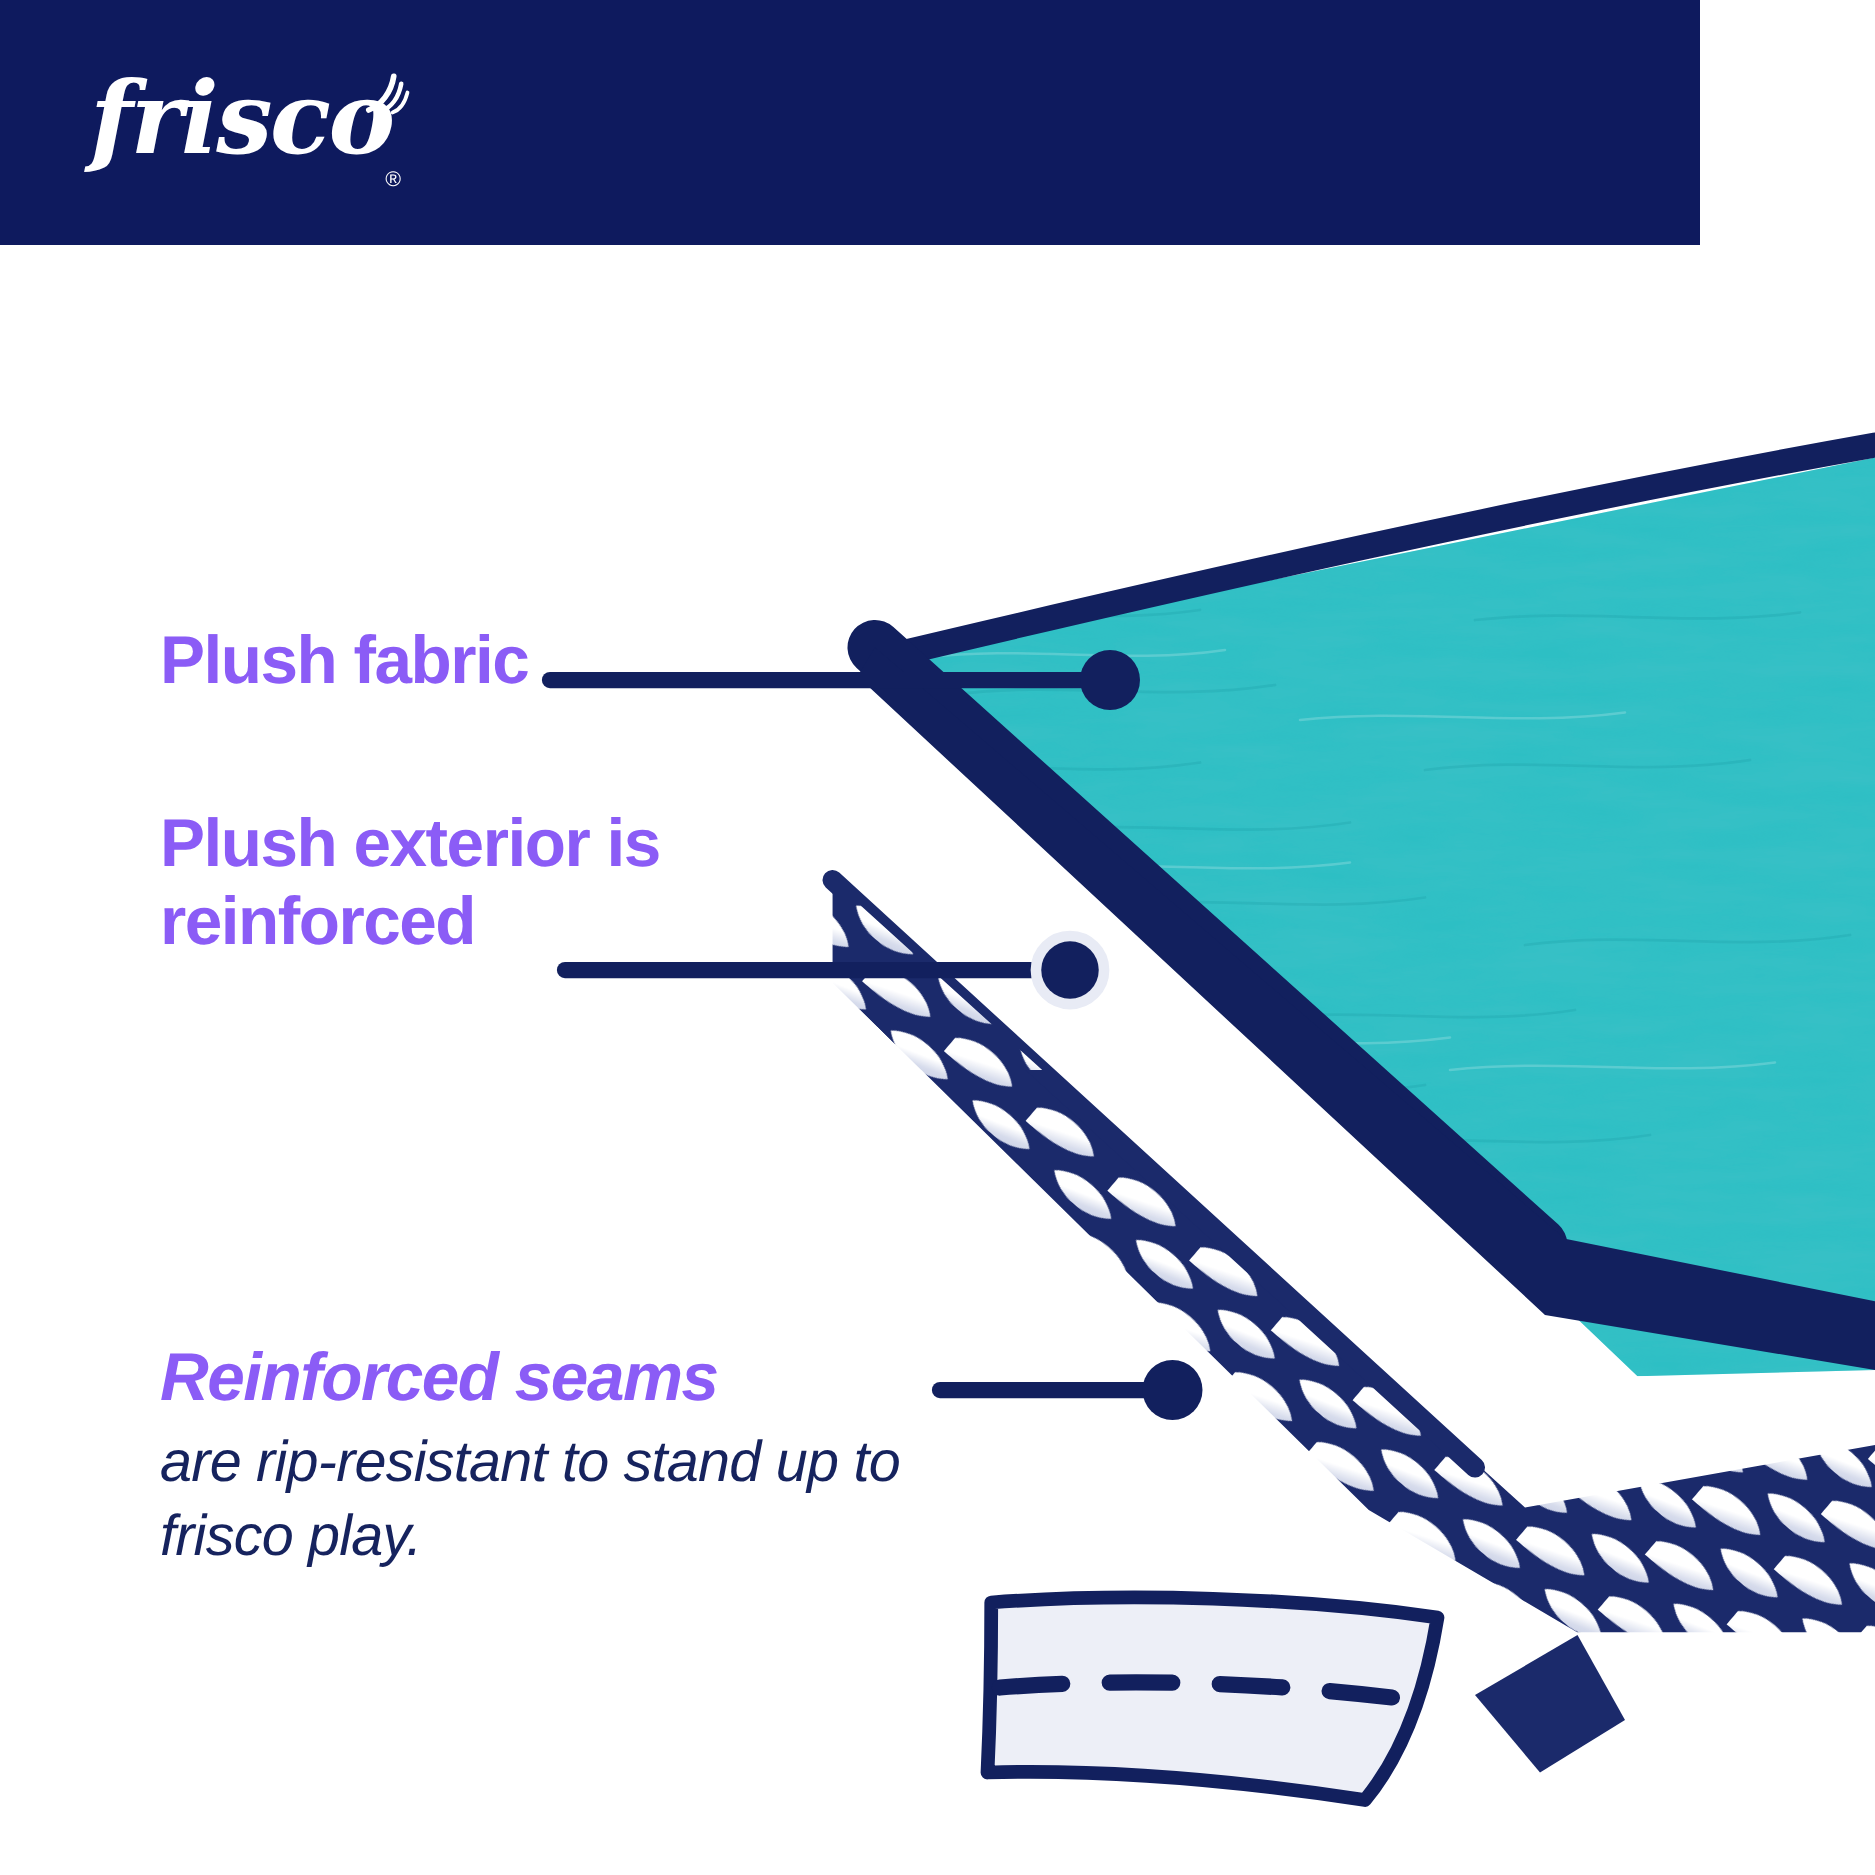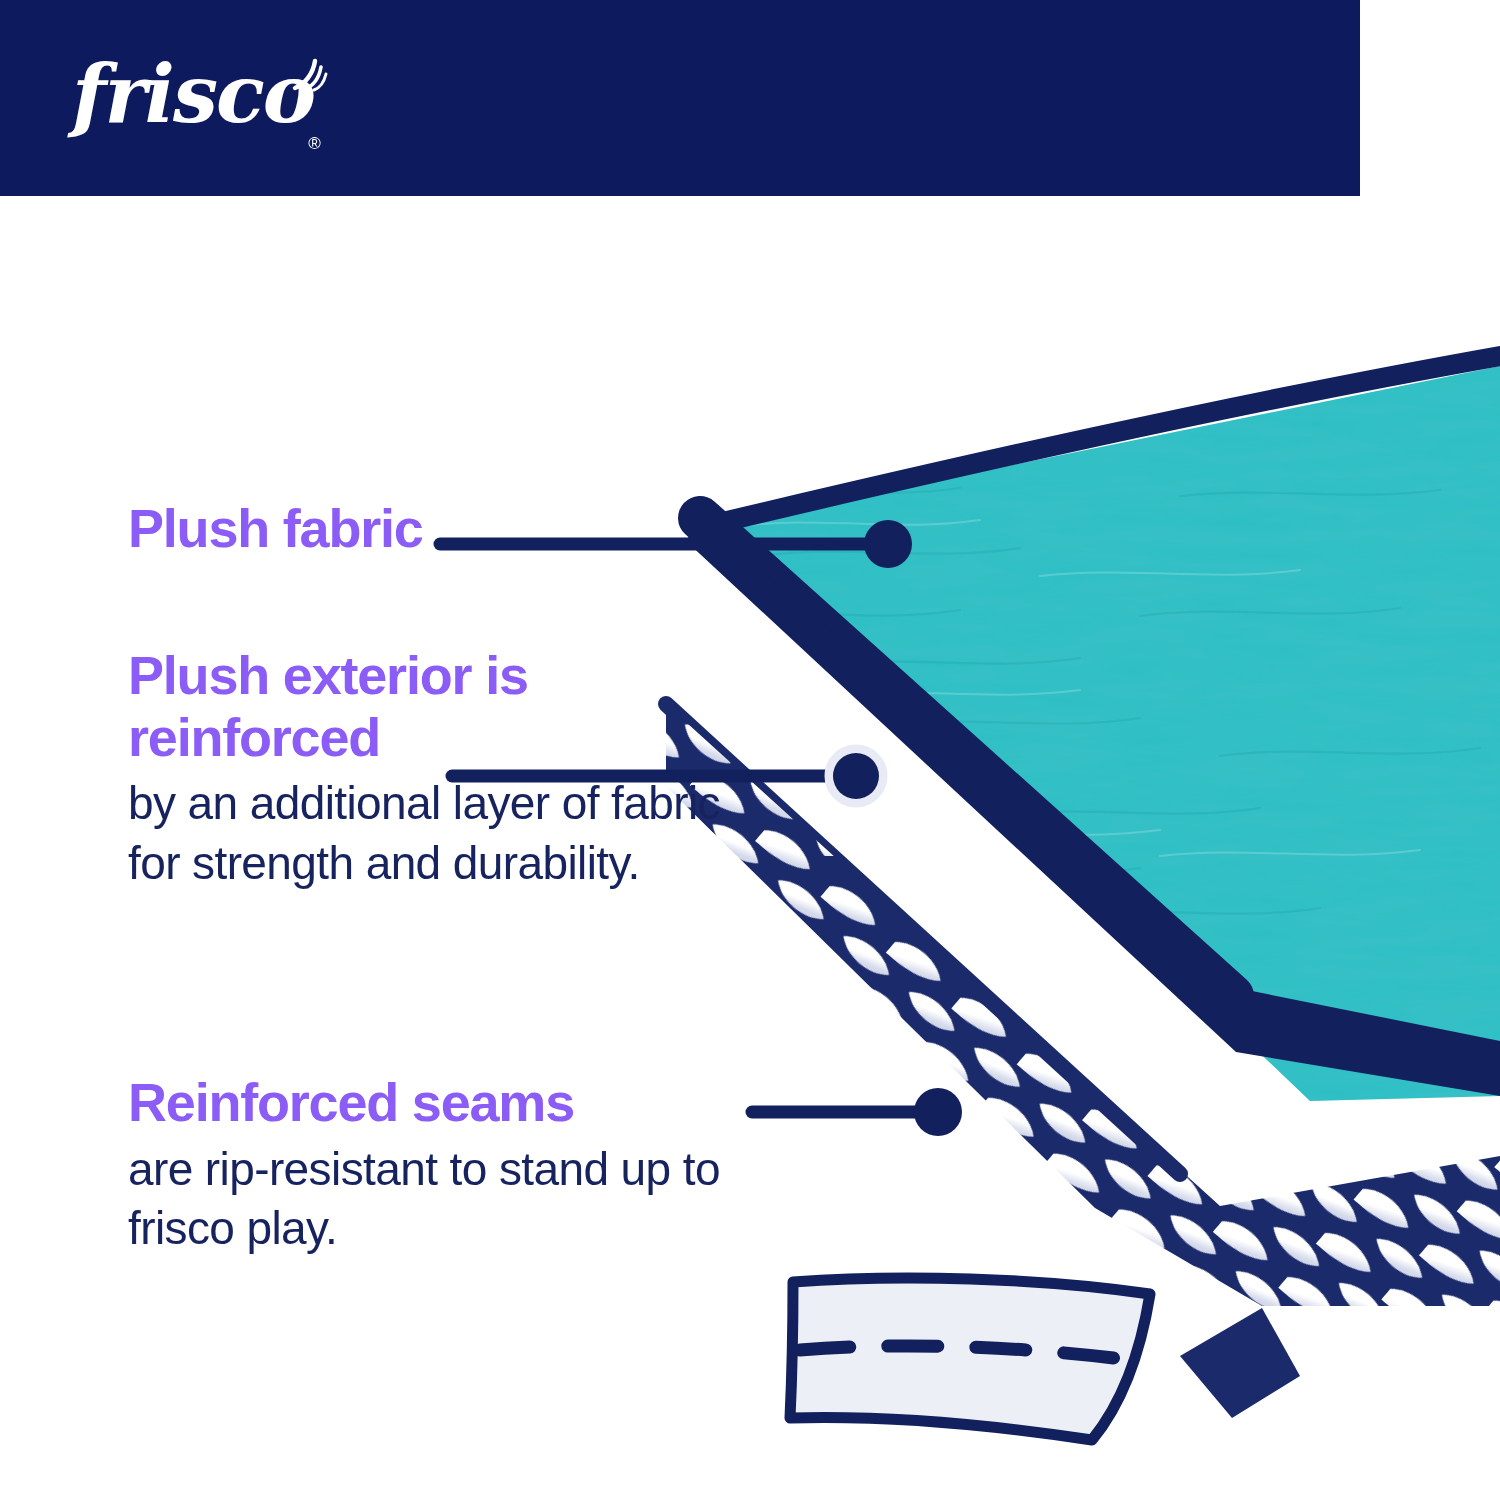--- a/index.html
+++ b/index.html
@@ -68,21 +68,21 @@
     color:#16235E;
     font-weight:400;
     font-size:46px;
     line-height:1.30;
     letter-spacing:-0.6px;
     margin:6px 0 0 0;
     max-width:600px;
   }
   #callout-plush-fabric{top:498px;}
   #callout-plush-exterior{top:645px;}
-  #callout-reinforced-seams{top:1072px;}
+  #callout-reinforced-seams{top:1072px;font-style:italic;}
 </style>
 </head>
 <body>
 
 <div id="header">
   <div id="brand-logo">
     <span>frisco</span><span class="reg">®</span>
     <svg class="logo-swoosh" viewBox="0 0 40 34">
       <path d="M4 30 C14 26 22 16 24 3" stroke="#FFFFFF" stroke-width="4.5" fill="none" stroke-linecap="round"></path>
       <path d="M14 31 C22 28 28 20 30 9" stroke="#FFFFFF" stroke-width="3.6" fill="none" stroke-linecap="round"></path>
@@ -214,19 +214,18 @@
   </g>
 </svg>
 </div>
 
 <div class="callout" id="callout-plush-fabric">
   <p class="head">Plush fabric</p>
 </div>
 
 <div class="callout" id="callout-plush-exterior">
   <p class="head wrap">Plush exterior is reinforced</p>
-  <p class="body">by an additional layer of fabric for strength and durability.</p>
 </div>
 
 <div class="callout" id="callout-reinforced-seams">
   <p class="head">Reinforced seams</p>
   <p class="body">are rip-resistant to stand up to frisco play.</p>
 </div>
 
 </body></html>

